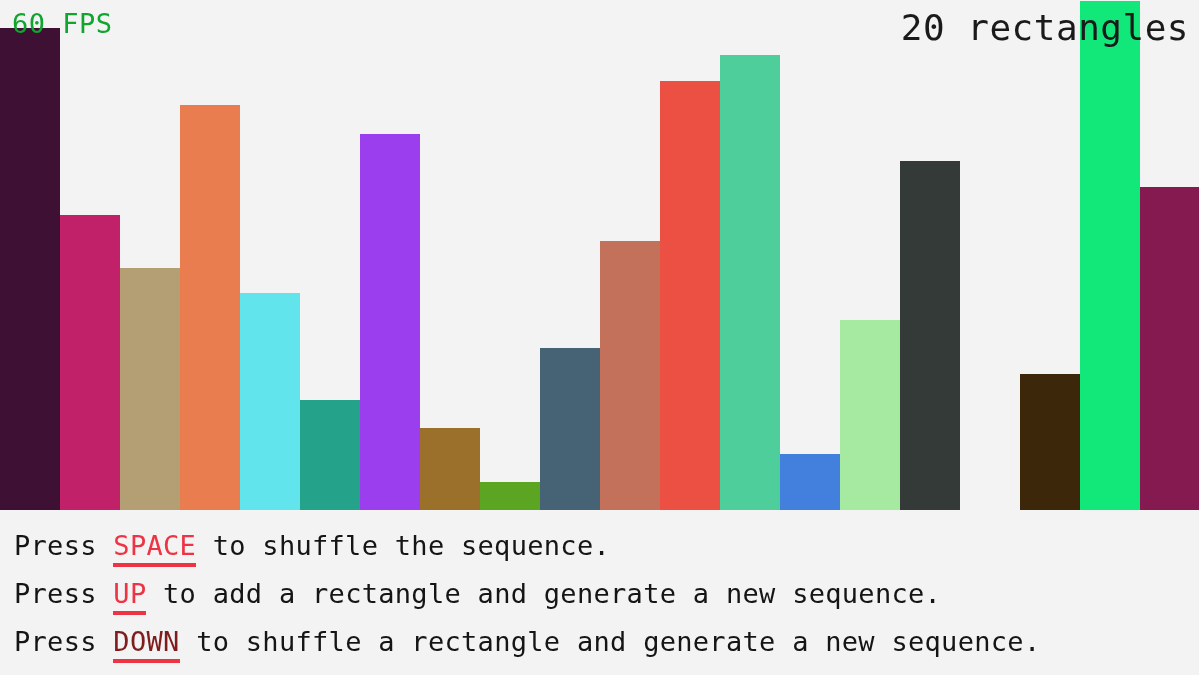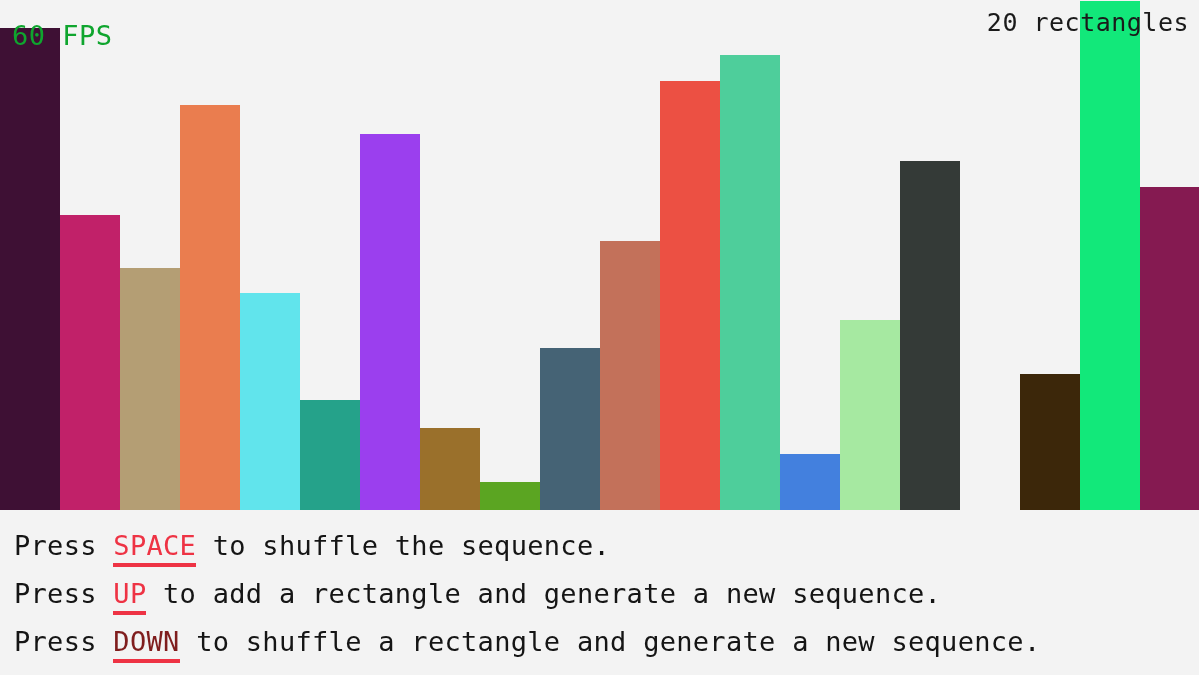--- a/index.html
+++ b/index.html
@@ -49,21 +49,21 @@
     color: #0FA52E;
     font-weight: 500;
     white-space: nowrap;
     z-index: 20;
   }
 
   #rect-count {
     position: absolute;
     right: 10px;
     top: 10px;
-    font-size: 25px;
+    font-size: 36px;
     line-height: 1;
     letter-spacing: 0.5px;
     color: #1A1A1A;
     font-weight: 500;
     white-space: nowrap;
     z-index: 20;
   }
 
   
   #instructions {
@@ -115,21 +115,21 @@
       <div class="bar" style="left: 660px; width: 60px; height: 429px; background: rgb(236, 80, 67);"></div>
       <div class="bar" style="left: 720px; width: 60px; height: 455px; background: rgb(78, 206, 155);"></div>
       <div class="bar" style="left: 780px; width: 60px; height: 56px; background: rgb(67, 128, 222);"></div>
       <div class="bar" style="left: 840px; width: 60px; height: 190px; background: rgb(166, 233, 161);"></div>
       <div class="bar" style="left: 900px; width: 60px; height: 349px; background: rgb(52, 58, 55);"></div>
       <div class="bar" style="left: 1020px; width: 60px; height: 136px; background: rgb(60, 39, 10);"></div>
       <div class="bar" style="left: 1080px; width: 60px; height: 509px; background: rgb(18, 232, 122);"></div>
       <div class="bar" style="left: 1140px; width: 60px; height: 323px; background: rgb(133, 26, 81);"></div>
     </div>
 
-  <div id="fps-counter" style="color: rgb(15, 165, 46); margin-top: 12px;">60 FPS</div>
+  <div id="fps-counter" style="color: rgb(15, 165, 46);">60 FPS</div>
 
   <div id="rect-count" style="color: rgb(26, 26, 26);">20 rectangles</div>
 
   <div id="instructions">
 
     <div class="instr-line l1" style="color: rgb(21, 21, 21);">
       <span>Press </span><span class="key" style="color: rgb(238, 51, 68); border-bottom-color: rgb(238, 51, 68);">SPACE</span><span> to shuffle the sequence.</span>
     </div>
 
     <div class="instr-line l2" style="color: rgb(21, 21, 21);">

